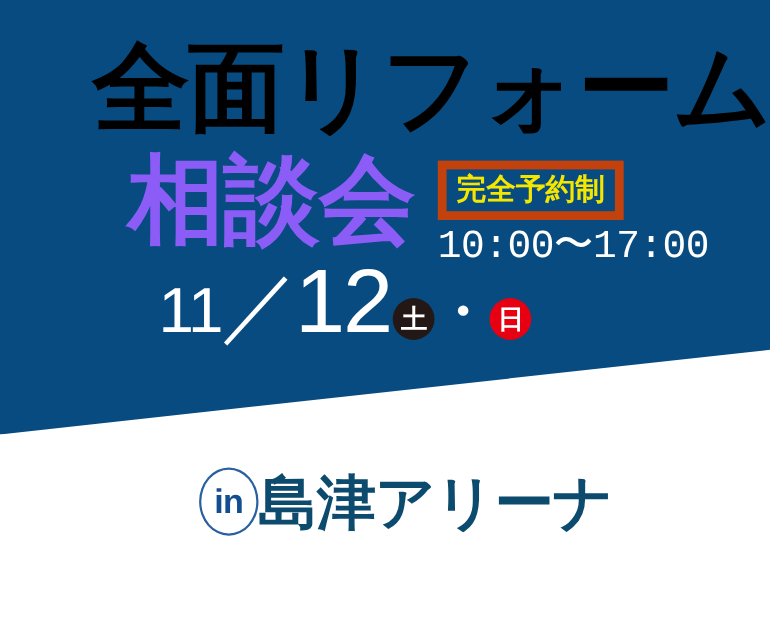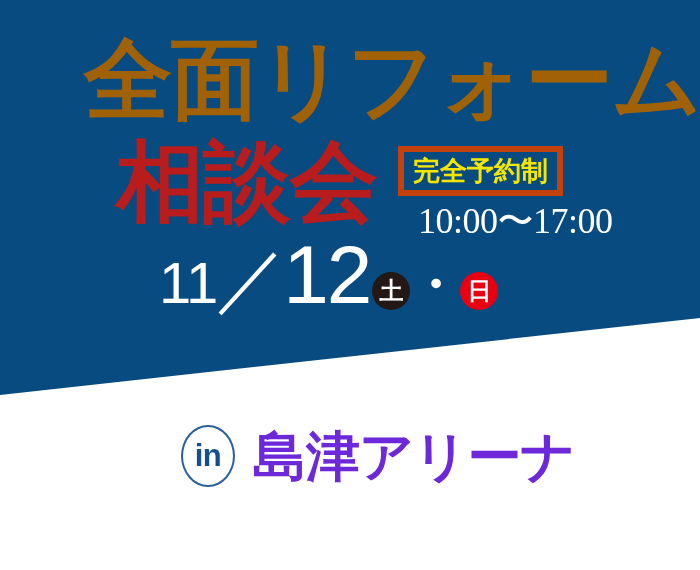--- a/index.html
+++ b/index.html
@@ -43,75 +43,74 @@
 
   .title-line1 {
     position: absolute;
     left: 84px;
     top: 31px;
     font-size: 88px;
     line-height: 98px;
     letter-spacing: -1px;
     font-weight: 700;
     white-space: nowrap;
-    color: #a16207;
+    color: #000000;
     font-family: "DejaVu Sans", "Liberation Sans", sans-serif;
   }
 
   .title-line2 {
     position: absolute;
     left: 116px;
     top: 133px;
     font-size: 88px;
     line-height: 98px;
     letter-spacing: -1px;
     font-weight: 700;
     white-space: nowrap;
-    color: #b91c1c;
+    color: #8b5cf6;
     font-family: "DejaVu Sans", "Liberation Sans", sans-serif;
   }
 
   
   .badge-col {
     position: absolute;
     left: 398px;
     top: 146px;
     width: 200px;
   }
 
   .reserve-badge {
     box-sizing: border-box;
     display: inline-block;
-    border: 6px solid #c2410c;
+    border: 8px solid #c2410c;
     color: #F5E600;
     font-size: 27px;
     line-height: 27px;
     font-weight: 700;
     padding: 5px 9px 6px 9px;
     white-space: nowrap;
     letter-spacing: 0px;
     font-family: "DejaVu Sans", "Liberation Sans", sans-serif;
   }
 
   .time-range {
     margin-top: 5px;
     font-size: 36px;
     line-height: 40px;
     font-weight: 400;
     color: #ffffff;
     white-space: nowrap;
     letter-spacing: -0.5px;
-    font-family: Liberation Serif, serif;
-    margin-left: 20px;
+    font-family: Liberation Mono, monospace;
   }
 
   
   .date-row {
     position: absolute;
-    left: 159px;
+    left: 144px;
     top: 246px;
     height: 84px;
     display: flex;
     align-items: baseline;
     color: #ffffff;
     white-space: nowrap;
   }
 
   .date-month {
     font-size: 58px;
@@ -185,26 +184,25 @@
     justify-content: center;
     color: #134E91;
     font-size: 31px;
     font-weight: 700;
     letter-spacing: -0.5px;
     box-sizing: border-box;
     font-family: "Liberation Sans", "DejaVu Sans", sans-serif;
   }
 
   .venue-name {
-    margin-left: 18px;
     font-size: 54px;
     line-height: 60px;
     font-weight: 700;
     letter-spacing: -1px;
-    color: #6d28d9;
+    color: #0c4a6e;
     white-space: nowrap;
     font-family: "DejaVu Sans", "Liberation Sans", sans-serif;
   }
 </style>
 </head>
 <body>
 
 <div id="banner">
 
   <div class="blue-panel"></div>

